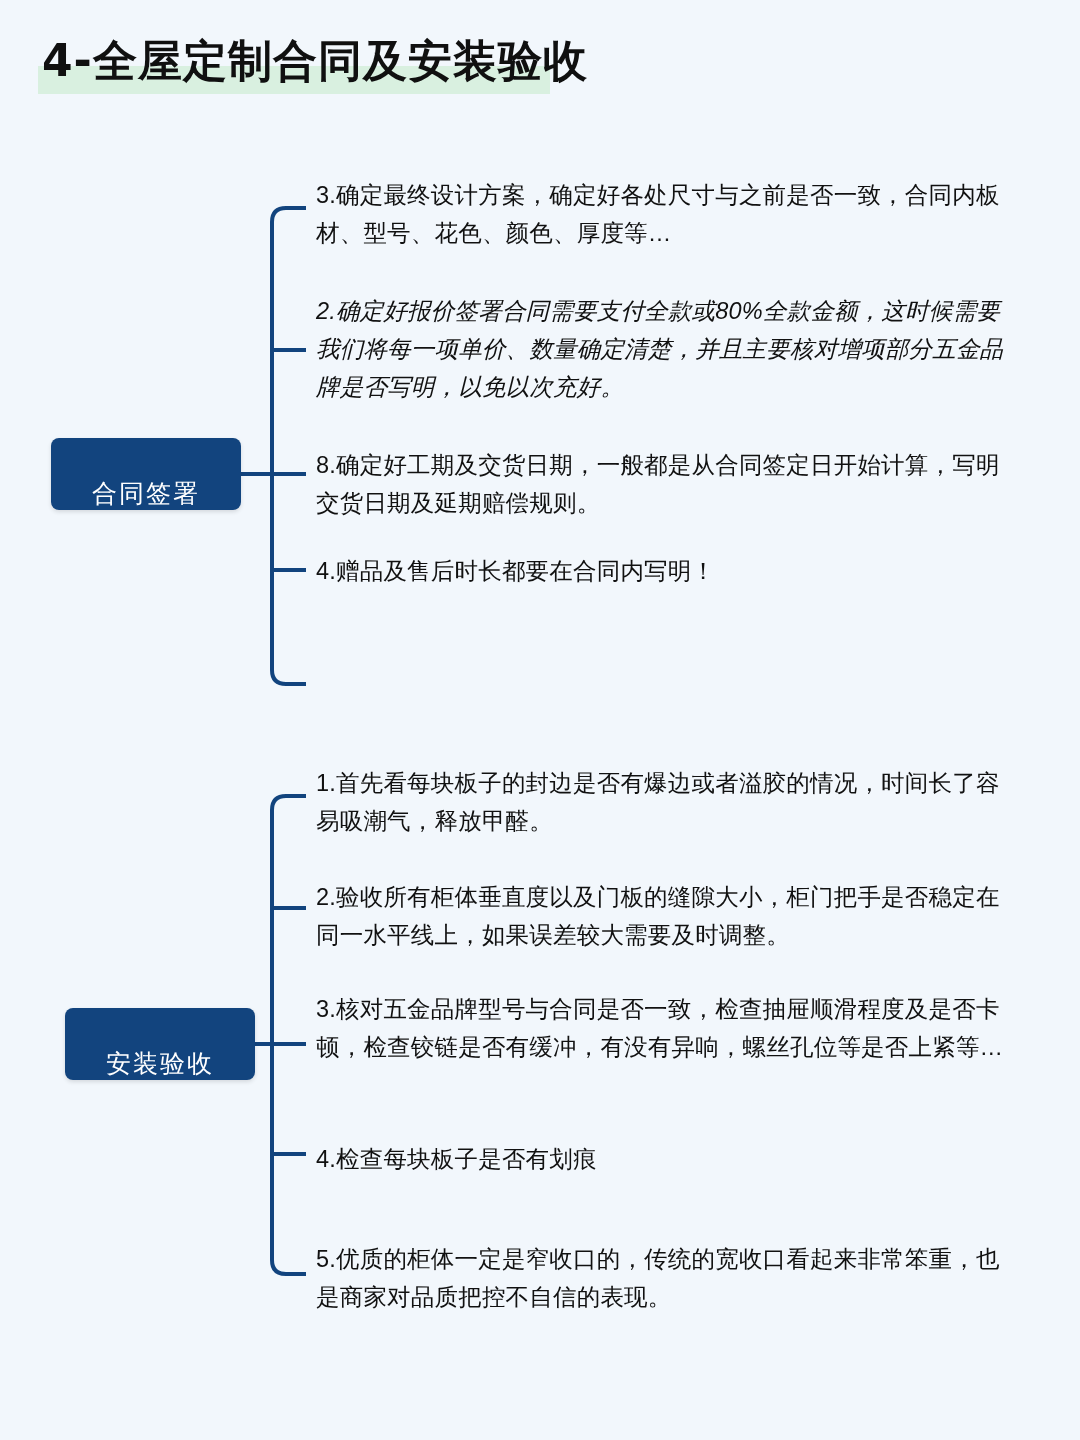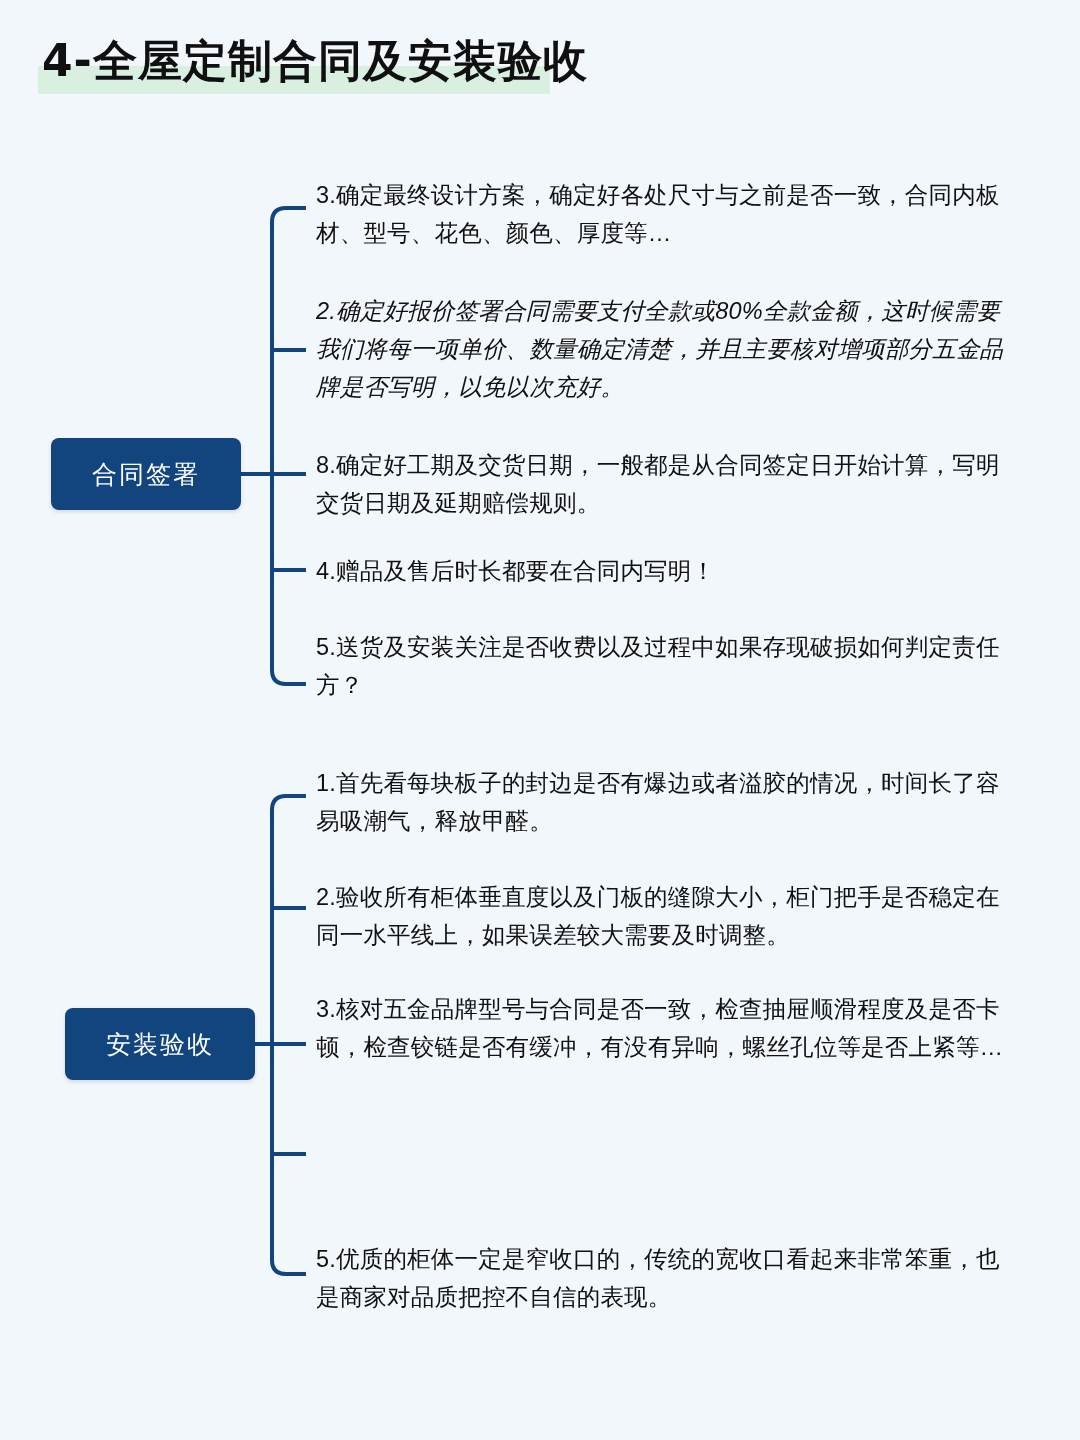--- a/index.html
+++ b/index.html
@@ -59,21 +59,21 @@
   }
 
   .node {
     position: absolute;
     background: #12447e;
     color: #ffffff;
     border-radius: 8px;
     width: 190px;
     height: 72px;
     display: flex;
-    align-items: center;
+    align-items: flex-end;
     justify-content: center;
     font-size: 25px;
     letter-spacing: 2px;
     box-shadow: 0 2px 4px rgba(0,0,0,0.12);
   }
   #node-contract { left: 51px; top: 288px; }
   #node-acceptance { left: 51px; top: 858px; margin-left: 14px; }
 
   .item {
     position: absolute;
@@ -119,20 +119,20 @@
   </div>
 
   <div class="node" id="node-acceptance">
     <span>安装验收</span>
   </div>
 
   <div class="item" style="top: 26px;">3.确定最终设计方案，确定好各处尺寸与之前是否一致，合同内板材、型号、花色、颜色、厚度等…</div>
   <div class="item" style="top: 142px; font-style: italic;">2.确定好报价签署合同需要支付全款或80%全款金额，这时候需要我们将每一项单价、数量确定清楚，并且主要核对增项部分五金品牌是否写明，以免以次充好。</div>
   <div class="item" style="top: 296px;">8.确定好工期及交货日期，一般都是从合同签定日开始计算，写明交货日期及延期赔偿规则。</div>
   <div class="item" style="top: 402px;">4.赠品及售后时长都要在合同内写明！</div>
-  <div class="item" style="top: 478px;">5.送货及安装关注是否收费以及过程中如果存现破损如何判定责任方？</div>
 
   <div class="item" style="top: 614px;">1.首先看每块板子的封边是否有爆边或者溢胶的情况，时间长了容易吸潮气，释放甲醛。</div>
   <div class="item" style="top: 728px;">2.验收所有柜体垂直度以及门板的缝隙大小，柜门把手是否稳定在同一水平线上，如果误差较大需要及时调整。</div>
   <div class="item" style="top: 840px;">3.核对五金品牌型号与合同是否一致，检查抽屉顺滑程度及是否卡顿，检查铰链是否有缓冲，有没有异响，螺丝孔位等是否上紧等…</div>
+  <div class="item" style="top: 990px;">4.检查每块板子是否有划痕</div>
   <div class="item" style="top: 1090px;">5.优质的柜体一定是窄收口的，传统的宽收口看起来非常笨重，也是商家对品质把控不自信的表现。</div>
 
 </div>
 
 </body></html>

